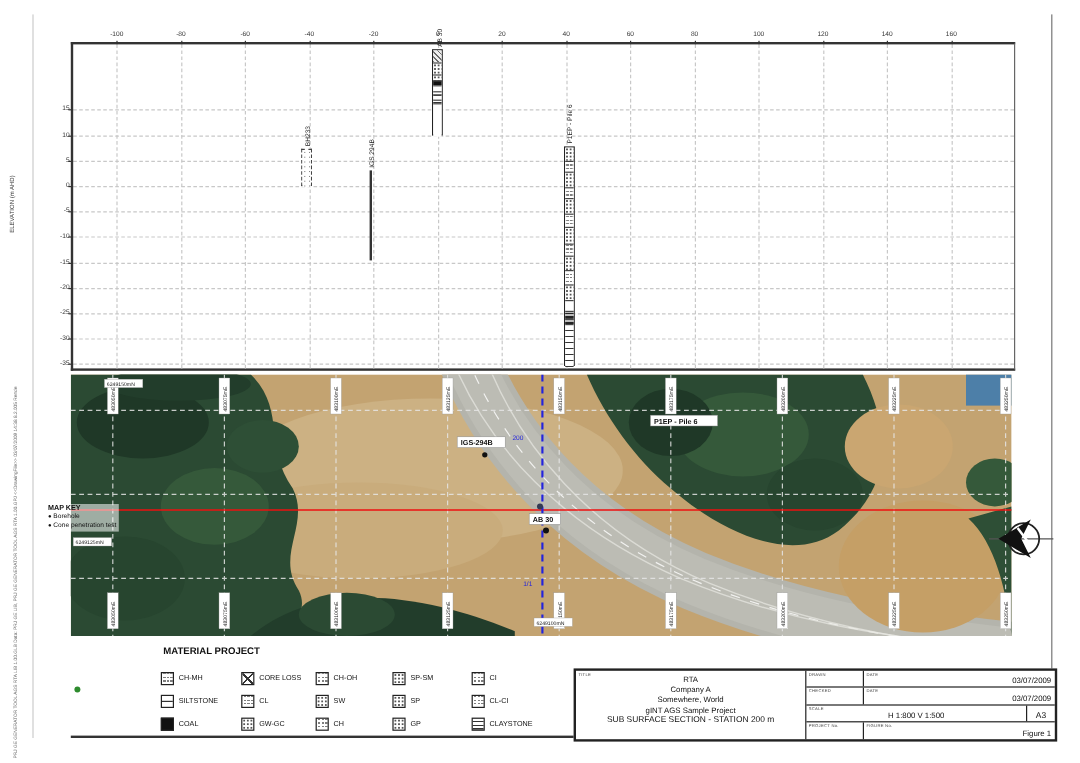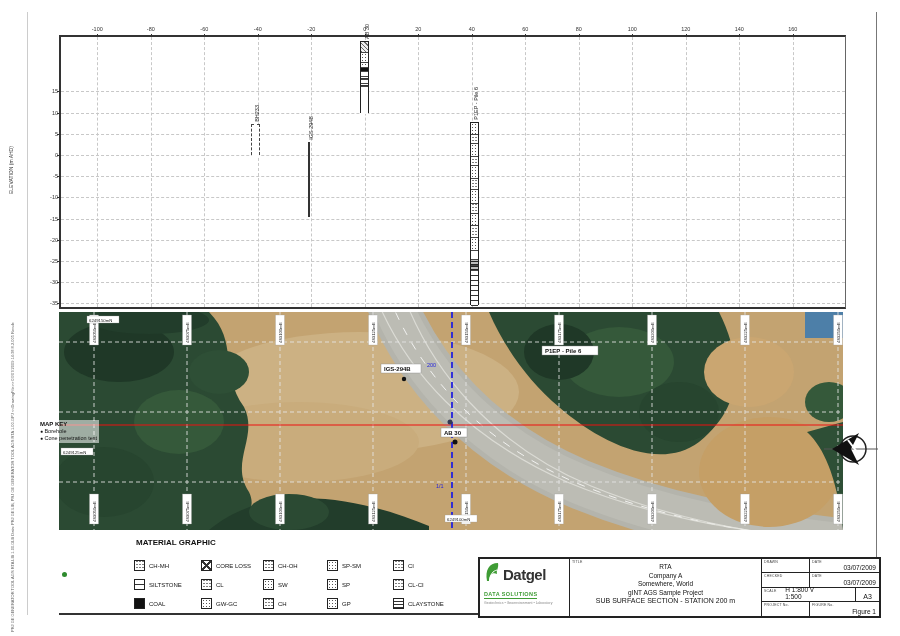--- a/index.html
+++ b/index.html
@@ -356,21 +356,21 @@
 
 <div class="abs" id="north-arrow">
   <svg width="54" height="46" viewBox="0 0 54 46">
     <line x1="0" y1="23" x2="54" y2="23" stroke="#555" stroke-width="1"></line>
     <circle cx="29" cy="23" r="13" fill="none" stroke="#222" stroke-width="1.5"></circle>
     <polygon points="35,7 8,23 35,39 27,23" fill="#111"></polygon>
     <line x1="24" y1="14" x2="36" y2="30" stroke="#fff" stroke-width="2"></line>
   </svg>
 </div>
 
-<div class="abs" id="legend-title">MATERIAL GRAPHIC</div>
+<div class="abs" id="legend-title">MATERIAL PROJECT</div>
 <div class="abs" id="legend-grid">
     <div class="lg-item">
       <div class="lg-swatch p-dash"></div>
       <span class="lg-label">CH-MH</span>
     </div>
     <div class="lg-item">
       <div class="lg-swatch p-x"></div>
       <span class="lg-label">CORE LOSS</span>
     </div>
     <div class="lg-item">
@@ -422,31 +422,20 @@
       <span class="lg-label">GP</span>
     </div>
     <div class="lg-item">
       <div class="lg-swatch p-hlines"></div>
       <span class="lg-label">CLAYSTONE</span>
     </div>
   </div>
 <div class="abs" id="green-dot"></div>
 
 <div class="abs" id="title-block">
-  <div id="tb-logo">
-    <div class="logo-row">
-      <svg width="17" height="20" viewBox="0 0 17 20">
-        <path d="M3,19 C1,8 5,1 14,1 C15,6 12,8 13,12 C9,10 5,12 5,19 Z" fill="#3f9c35"></path>
-        <path d="M6,19 C6,12 9,9 13,8" stroke="#fff" stroke-width="1" fill="none"></path>
-      </svg>
-      <span class="logo-name">Datgel</span>
-    </div>
-    <div class="logo-sub">DATA SOLUTIONS</div>
-    <div class="logo-tag">Geotechnics • Geoenvironment • Laboratory</div>
-  </div>
   <div id="tb-title">
     <span class="tb-cell-label">TITLE</span>
     <div class="tb-title-line">RTA</div>
     <div class="tb-title-line">Company A</div>
     <div class="tb-title-line">Somewhere, World</div>
     <div class="tb-title-line">gINT AGS Sample Project</div>
     <div class="tb-title-line big">SUB SURFACE SECTION - STATION 200 m</div>
   </div>
   <div id="tb-right">
     <div class="tb-row cols-a">

